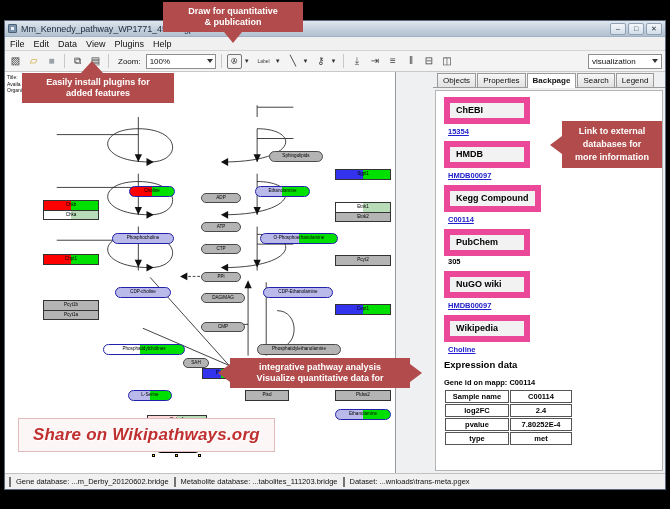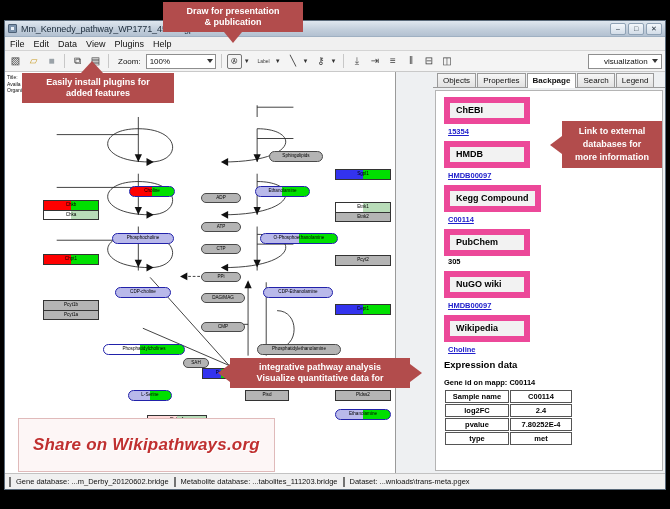--- a/index.html
+++ b/index.html
@@ -74,21 +74,21 @@
     position:relative;
   }
   #zoom-combo .arw {
     position:absolute; right:2px; top:4px;
     border-left:3px solid transparent; border-right:3px solid transparent;
     border-top:4px solid #333;
   }
   .tdrop { font-size:6px; color:#333; margin-left:-1px; margin-right:2px; }
   #vis-combo {
     width:74px; height:15px; background:#fff; border:1px solid #8e8e8e;
-    display:flex; align-items:center; font-size:8px; padding-left:15px; color:#111;
+    display:flex; align-items:center; font-size:8px; padding-left:3px; color:#111;
     position:relative; margin-left:4px;
   }
   #vis-combo .arw {
     position:absolute; right:3px; top:4px;
     border-left:3px solid transparent; border-right:3px solid transparent;
     border-top:4px solid #333;
   }
 
   
   #body-split { flex:1 1 auto; display:flex; min-height:0; background:#eef0f2;gap:37px;}
@@ -196,21 +196,21 @@
   }
   .callout .arrow-r {
     position:absolute; right:-12px; top:50%; margin-top:-9px;
     border-top:9px solid transparent; border-bottom:9px solid transparent;
     border-left:12px solid #b24c4c;
   }
   #callout-share {
     position:absolute; left:18px; top:418px; z-index:60;
     background:#fdf6f6; border:1px solid #e0baba;
     color:#c03030; font-style:italic; font-weight:bold;
-    font-size:17px; padding:16px 14px; letter-spacing:0.2px;
+    font-size:17px; padding:6px 14px; letter-spacing:0.2px;
     text-shadow:1px 1px 0 #fff;
   }
 </style>
 </head>
 <body>
 
 <div id="app-window">
 
   <div id="title-bar">
     <div class="tb-icon"></div>
@@ -530,21 +530,21 @@
   </div>
 
   <div id="status-bar">
     <span class="seg">Gene database: ...m_Derby_20120602.bridge</span>
     <span class="seg">Metabolite database: ...tabolites_111203.bridge</span>
     <span class="seg">Dataset: ...wnloads\trans-meta.pgex</span>
   </div>
 </div>
 
 <div class="callout" style="left:163px;top:2px;width:140px;">
-  <div>Draw for presentation</div>
+  <div>Draw for quantitative</div>
   <div>&amp; publication</div>
   <span class="arrow-d"></span>
 </div>
 
 <div class="callout" style="left:22px;top:73px;width:152px;">
   <div>Easily install plugins for</div>
   <div>added features</div>
   <span class="arrow-u" style="left:46%"></span>
 </div>
 

